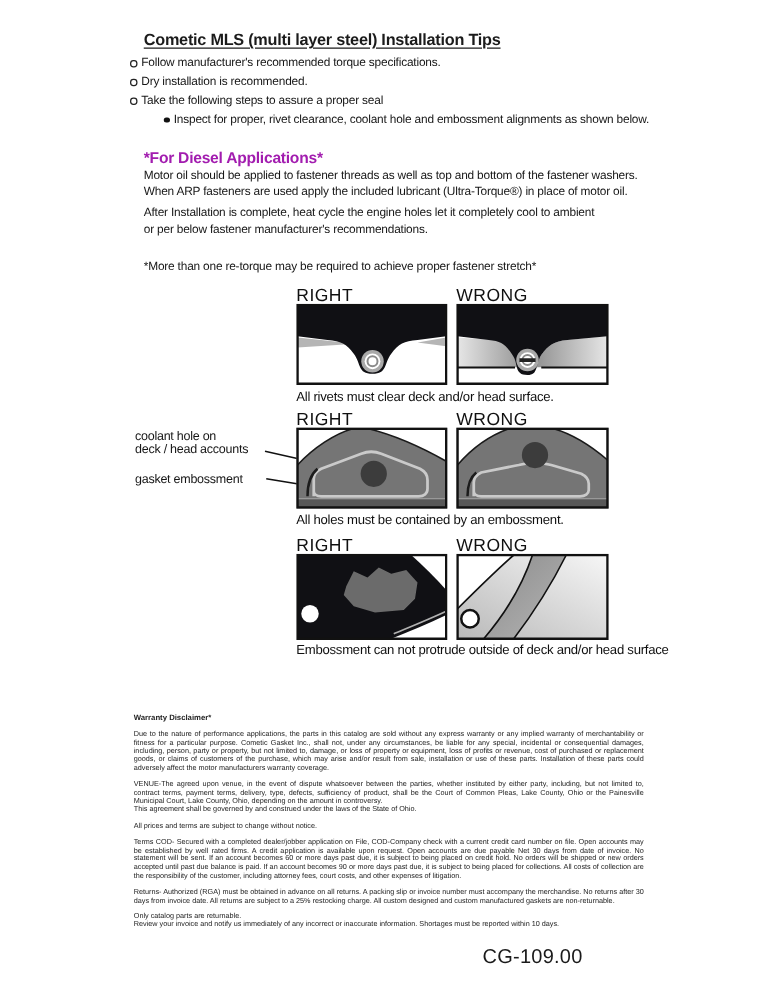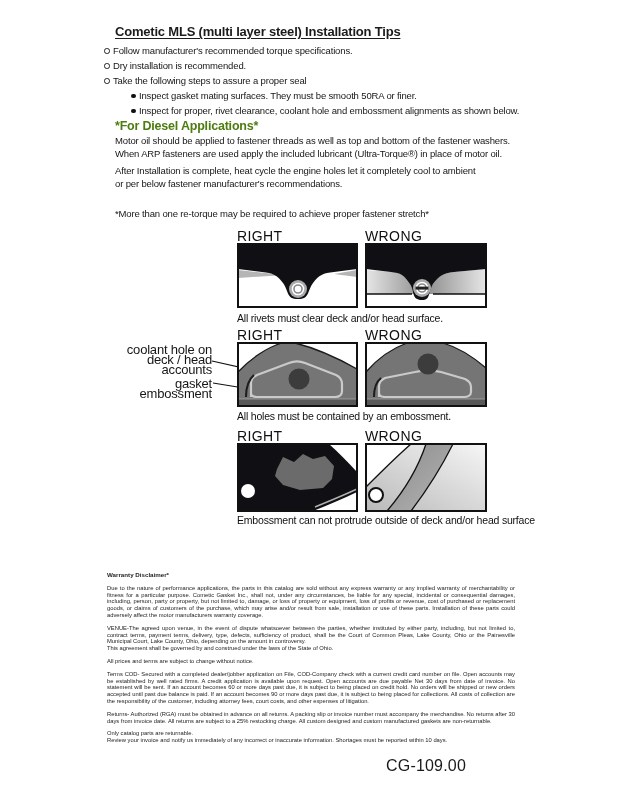--- a/index.html
+++ b/index.html
@@ -5,42 +5,41 @@
   html,body{margin:0;padding:0}
   body{width:618px;height:800px;background:#fff;font-family:"Liberation Sans",sans-serif;color:#1b1b1b;position:relative;overflow:hidden}
   .abs{position:absolute}
   .title{font-size:13px;font-weight:bold;letter-spacing:-0.2px;text-decoration:underline;text-underline-offset:2px}
   .bullets{font-size:9.5px;letter-spacing:-0.15px;color:#161616}
   .brow{position:relative;height:15px;line-height:15px;white-space:nowrap}
   .l1{padding-left:11px}
   .l2{padding-left:37px}
   .mark-o{position:absolute;left:2px;top:5px;width:3.5px;height:3.5px;border:1px solid #222;border-radius:50%}
   .mark-f{position:absolute;left:29px;top:5.5px;width:4.5px;height:4.5px;background:#111;border-radius:50%}
-  .h2{font-size:12.5px;font-weight:bold;letter-spacing:-0.2px;color:#4d7c0f}
+  .h2{font-size:12.5px;font-weight:bold;letter-spacing:-0.2px;color:#a21caf}
   .body-line{font-size:9.5px;line-height:13.4px;letter-spacing:-0.15px;white-space:nowrap;color:#161616}
   .dlabel{font-size:14px;letter-spacing:0.4px;text-align:left;color:#101010}
   .caption{font-size:10.5px;letter-spacing:-0.2px;color:#101010}
   .figbox{display:block}
-  .sideblock{font-size:13px;line-height:10px;letter-spacing:-0.2px;text-align:right;color:#161616}
+  .sideblock{font-size:10px;line-height:10px;letter-spacing:-0.2px;text-align:left;color:#161616}
   .disc{width:408px;font-size:5.8px;line-height:6.8px;color:#232323;text-align:justify}
   .disc-h{font-size:6.2px;font-weight:bold;margin:0 0 6px 0;text-align:left}
   .dp{margin:0 0 6px 0}
   .tight{margin-bottom:0}
   .pagenum{font-size:16px;letter-spacing:0.2px;color:#1a1a1a}
 </style>
 </head>
 <body>
 
 <div class="abs title" style="left:115px;top:24px">Cometic MLS (multi layer steel) Installation Tips</div>
 
 <div class="abs bullets" style="left:102px;top:43px">
   <div class="brow l1"><span class="mark-o"></span><span>Follow manufacturer's recommended torque specifications.</span></div>
   <div class="brow l1"><span class="mark-o"></span><span>Dry installation is recommended.</span></div>
   <div class="brow l1"><span class="mark-o"></span><span>Take the following steps to assure a proper seal</span></div>
-  <div class="brow l2"><span class="mark-f"></span><span>Inspect gasket mating surfaces.  They must be smooth 50RA or finer.</span></div>
   <div class="brow l2"><span class="mark-f"></span><span>Inspect for proper, rivet clearance, coolant hole and embossment alignments as shown below.</span></div>
 </div>
 
 <div class="abs h2" style="left:115px;top:119px">*For Diesel Applications*</div>
 <div class="abs" style="left:115px;top:134px">
   <div class="body-line">Motor oil should be applied to fastener threads as well as top and bottom of the fastener washers.</div>
   <div class="body-line">When ARP fasteners are used apply the included lubricant (Ultra-Torque®) in place of motor oil.</div>
 </div>
 <div class="abs" style="left:115px;top:164px">
   <div class="body-line">After Installation is complete, heat cycle the engine holes let it completely cool to ambient</div>

